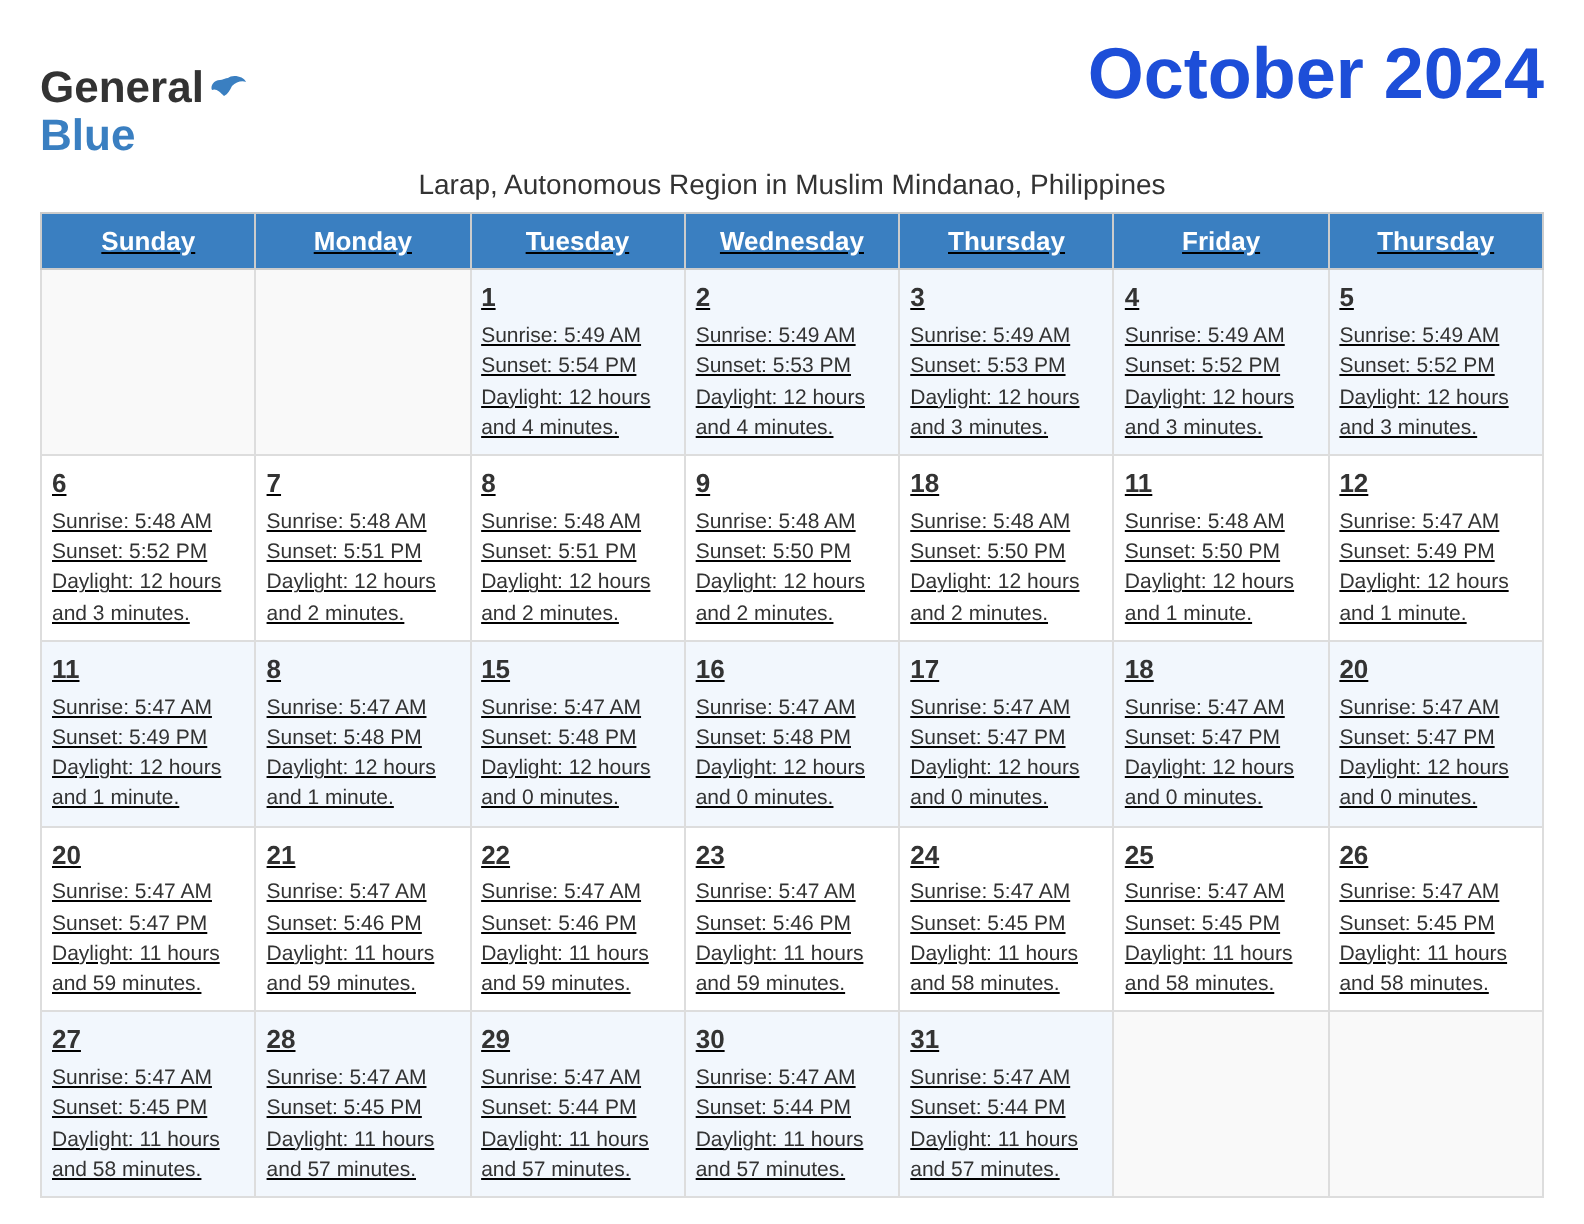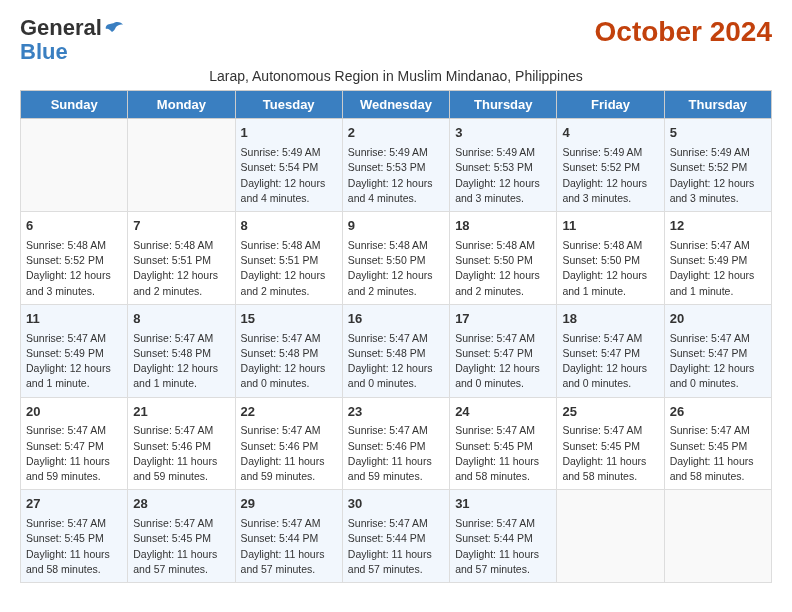--- a/index.html
+++ b/index.html
@@ -13,38 +13,39 @@
     .header-area {
       display: flex;
       align-items: flex-start;
       justify-content: space-between;
       margin-bottom: 4px;
     }
     .logo {
       display: flex;
       flex-direction: column;
       align-items: flex-start;
-      margin-top: 0;
+      margin-top: 16px;
     }
     .month-title {
-      font-size: 28px;
+      font-size: 36px;
       font-weight: bold;
-      color: #c2410c;
+      color: #1d4ed8;
       text-align: center;
     }
     .subtitle {
       text-align: center;
       font-size: 14px;
       color: #333;
       margin-bottom: 6px;
     }
     table {
       width: 100%;
       border-collapse: collapse;
       font-size: 11px;
+      text-decoration: underline;
     }
     thead tr th {
       background-color: #3a7fc1;
       color: #fff;
       text-align: center;
       padding: 6px 4px;
       font-size: 13px;
       font-weight: bold;
       border: 1px solid #ccc;
     }

